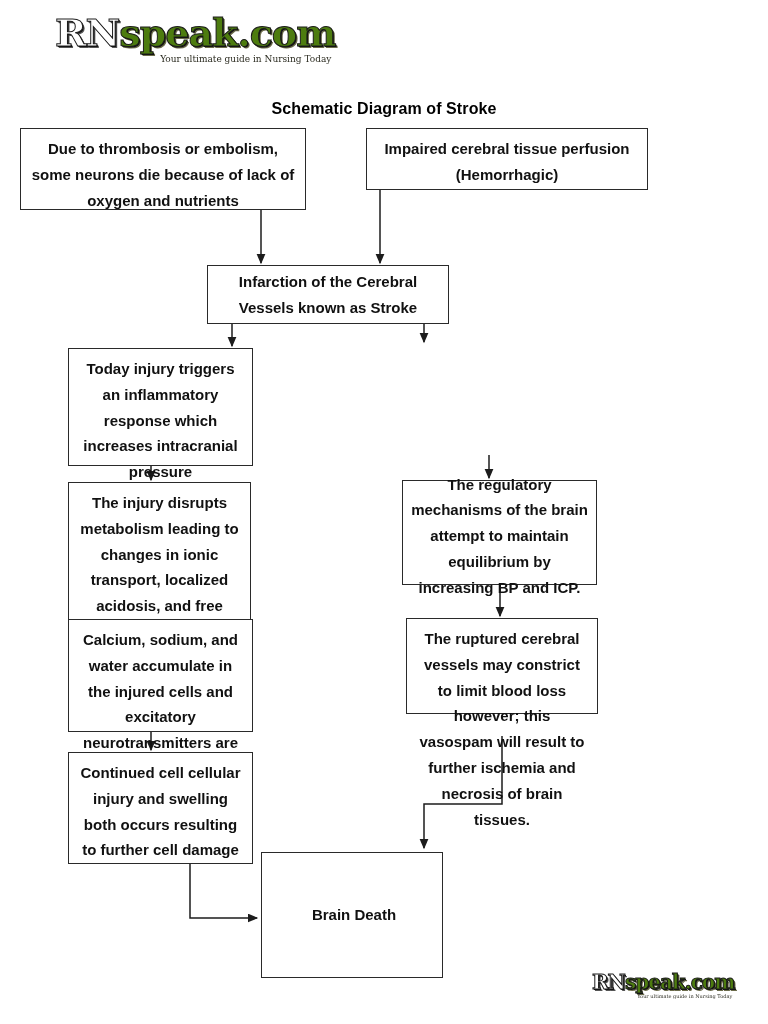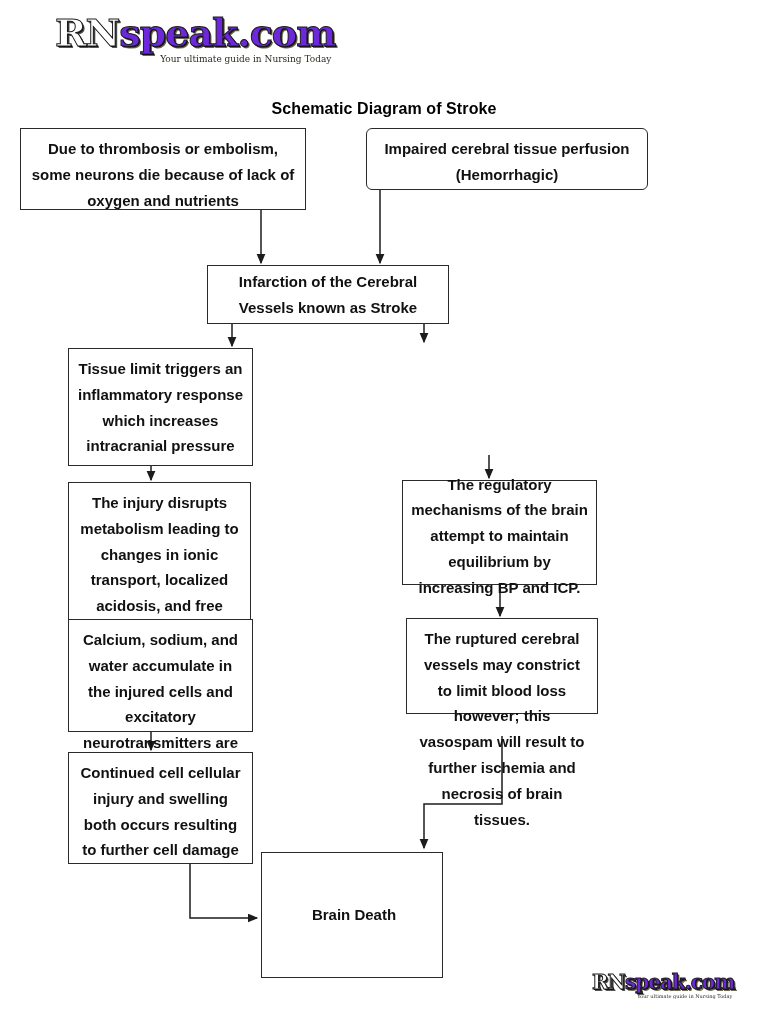--- a/index.html
+++ b/index.html
@@ -46,21 +46,21 @@
   .logo-bottom .logo-word { font-size: 20px; }
 
   .logo-rn {
     color: #ffffff;
     -webkit-text-stroke: 1px #1a1a1a;
     text-shadow:
       1px 1px 0 #111,
       2px 2px 0 #555;
   }
   .logo-speak {
-    color: #6d28d9;
+    color: #4d7c0f;
     -webkit-text-stroke: 1px #1a1a1a;
     text-shadow:
       1px 1px 0 #111,
       2px 2px 0 #6b6b4a;
   }
   .logo-tag {
     font-family: "DejaVu Serif", serif;
     font-style: normal;
     color: #2b2b20;
     text-align: right;
@@ -106,21 +106,21 @@
     text-align: center;
     display: flex;
     justify-content: center;
     padding: 7px 8px 0 8px;
   }
   .node > span { display: block; width: 100%; }
   .node.mid { align-items: center; padding-top: 0; }
 
   
   #node-thrombosis   { left: 20px;  top: 128px; width: 286px; height: 82px; }
-  #node-hemorrhagic  { left: 366px; top: 128px; width: 282px; height: 62px; border-radius: 6px; }
+  #node-hemorrhagic  { left: 366px; top: 128px; width: 282px; height: 62px; }
   #node-infarction   { left: 207px; top: 265px; width: 242px; height: 59px; }
   #node-tissue-injury{ left: 68px;  top: 348px; width: 185px; height: 118px; }
   #node-space-clots  { left: 396px; top: 344px; width: 186px; height: 111px; }
   #node-injury-disrupts { left: 68px; top: 482px; width: 183px; height: 140px; }
   #node-regulatory   { left: 402px; top: 480px; width: 195px; height: 105px; align-items: center; }
   #node-calcium      { left: 68px;  top: 619px; width: 185px; height: 113px; }
   #node-ruptured     { left: 406px; top: 618px; width: 192px; height: 96px; }
   #node-continued    { left: 68px;  top: 752px; width: 185px; height: 112px; }
   #node-brain-death  { left: 261px; top: 852px; width: 182px; height: 126px; padding-left: 12px; }
 
@@ -183,21 +183,21 @@
 
   <div class="node" id="node-hemorrhagic">
     <span>Impaired cerebral tissue perfusion (Hemorrhagic)</span>
   </div>
 
   <div class="node mid" id="node-infarction">
     <span>Infarction of the Cerebral Vessels known as Stroke</span>
   </div>
 
   <div class="node" id="node-tissue-injury">
-    <span>Tissue limit triggers an inflammatory response which increases intracranial pressure</span>
+    <span>Today injury triggers an inflammatory response which increases intracranial pressure</span>
   </div>
 
 
   <div class="node" id="node-injury-disrupts">
     <span>The injury disrupts metabolism leading to changes in ionic transport, localized acidosis, and free radical formation</span>
   </div>
 
   <div class="node" id="node-regulatory">
     <span>The regulatory mechanisms of the brain attempt to maintain equilibrium by increasing BP and ICP.</span>
   </div>

